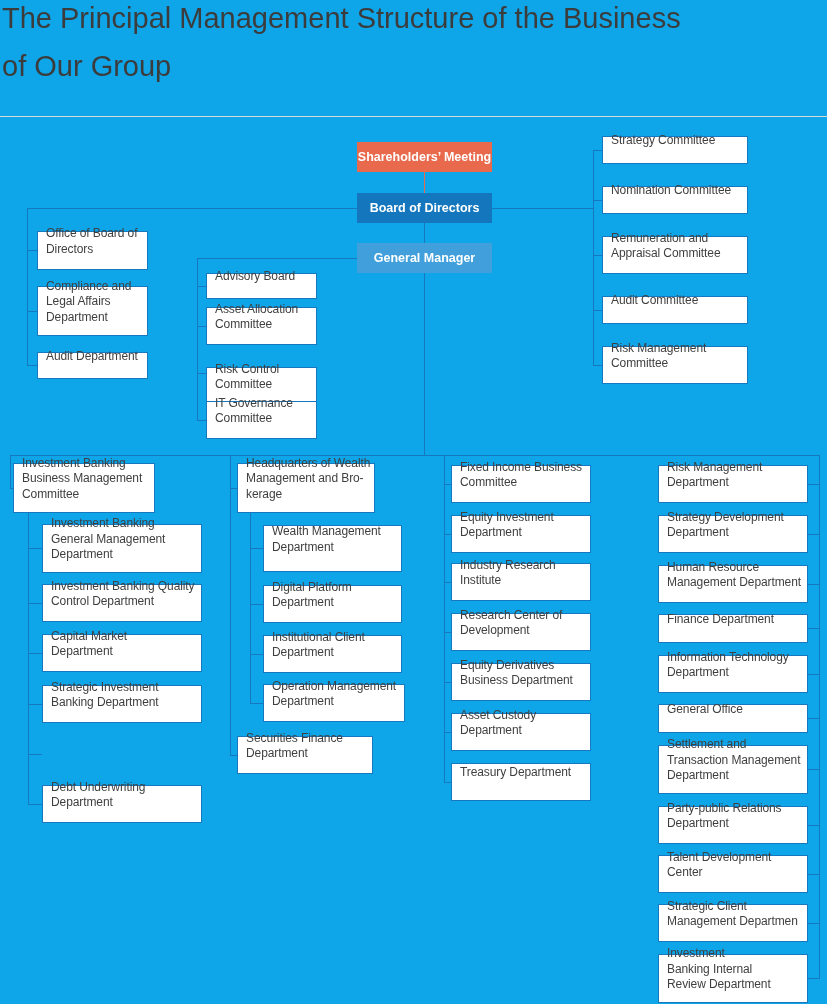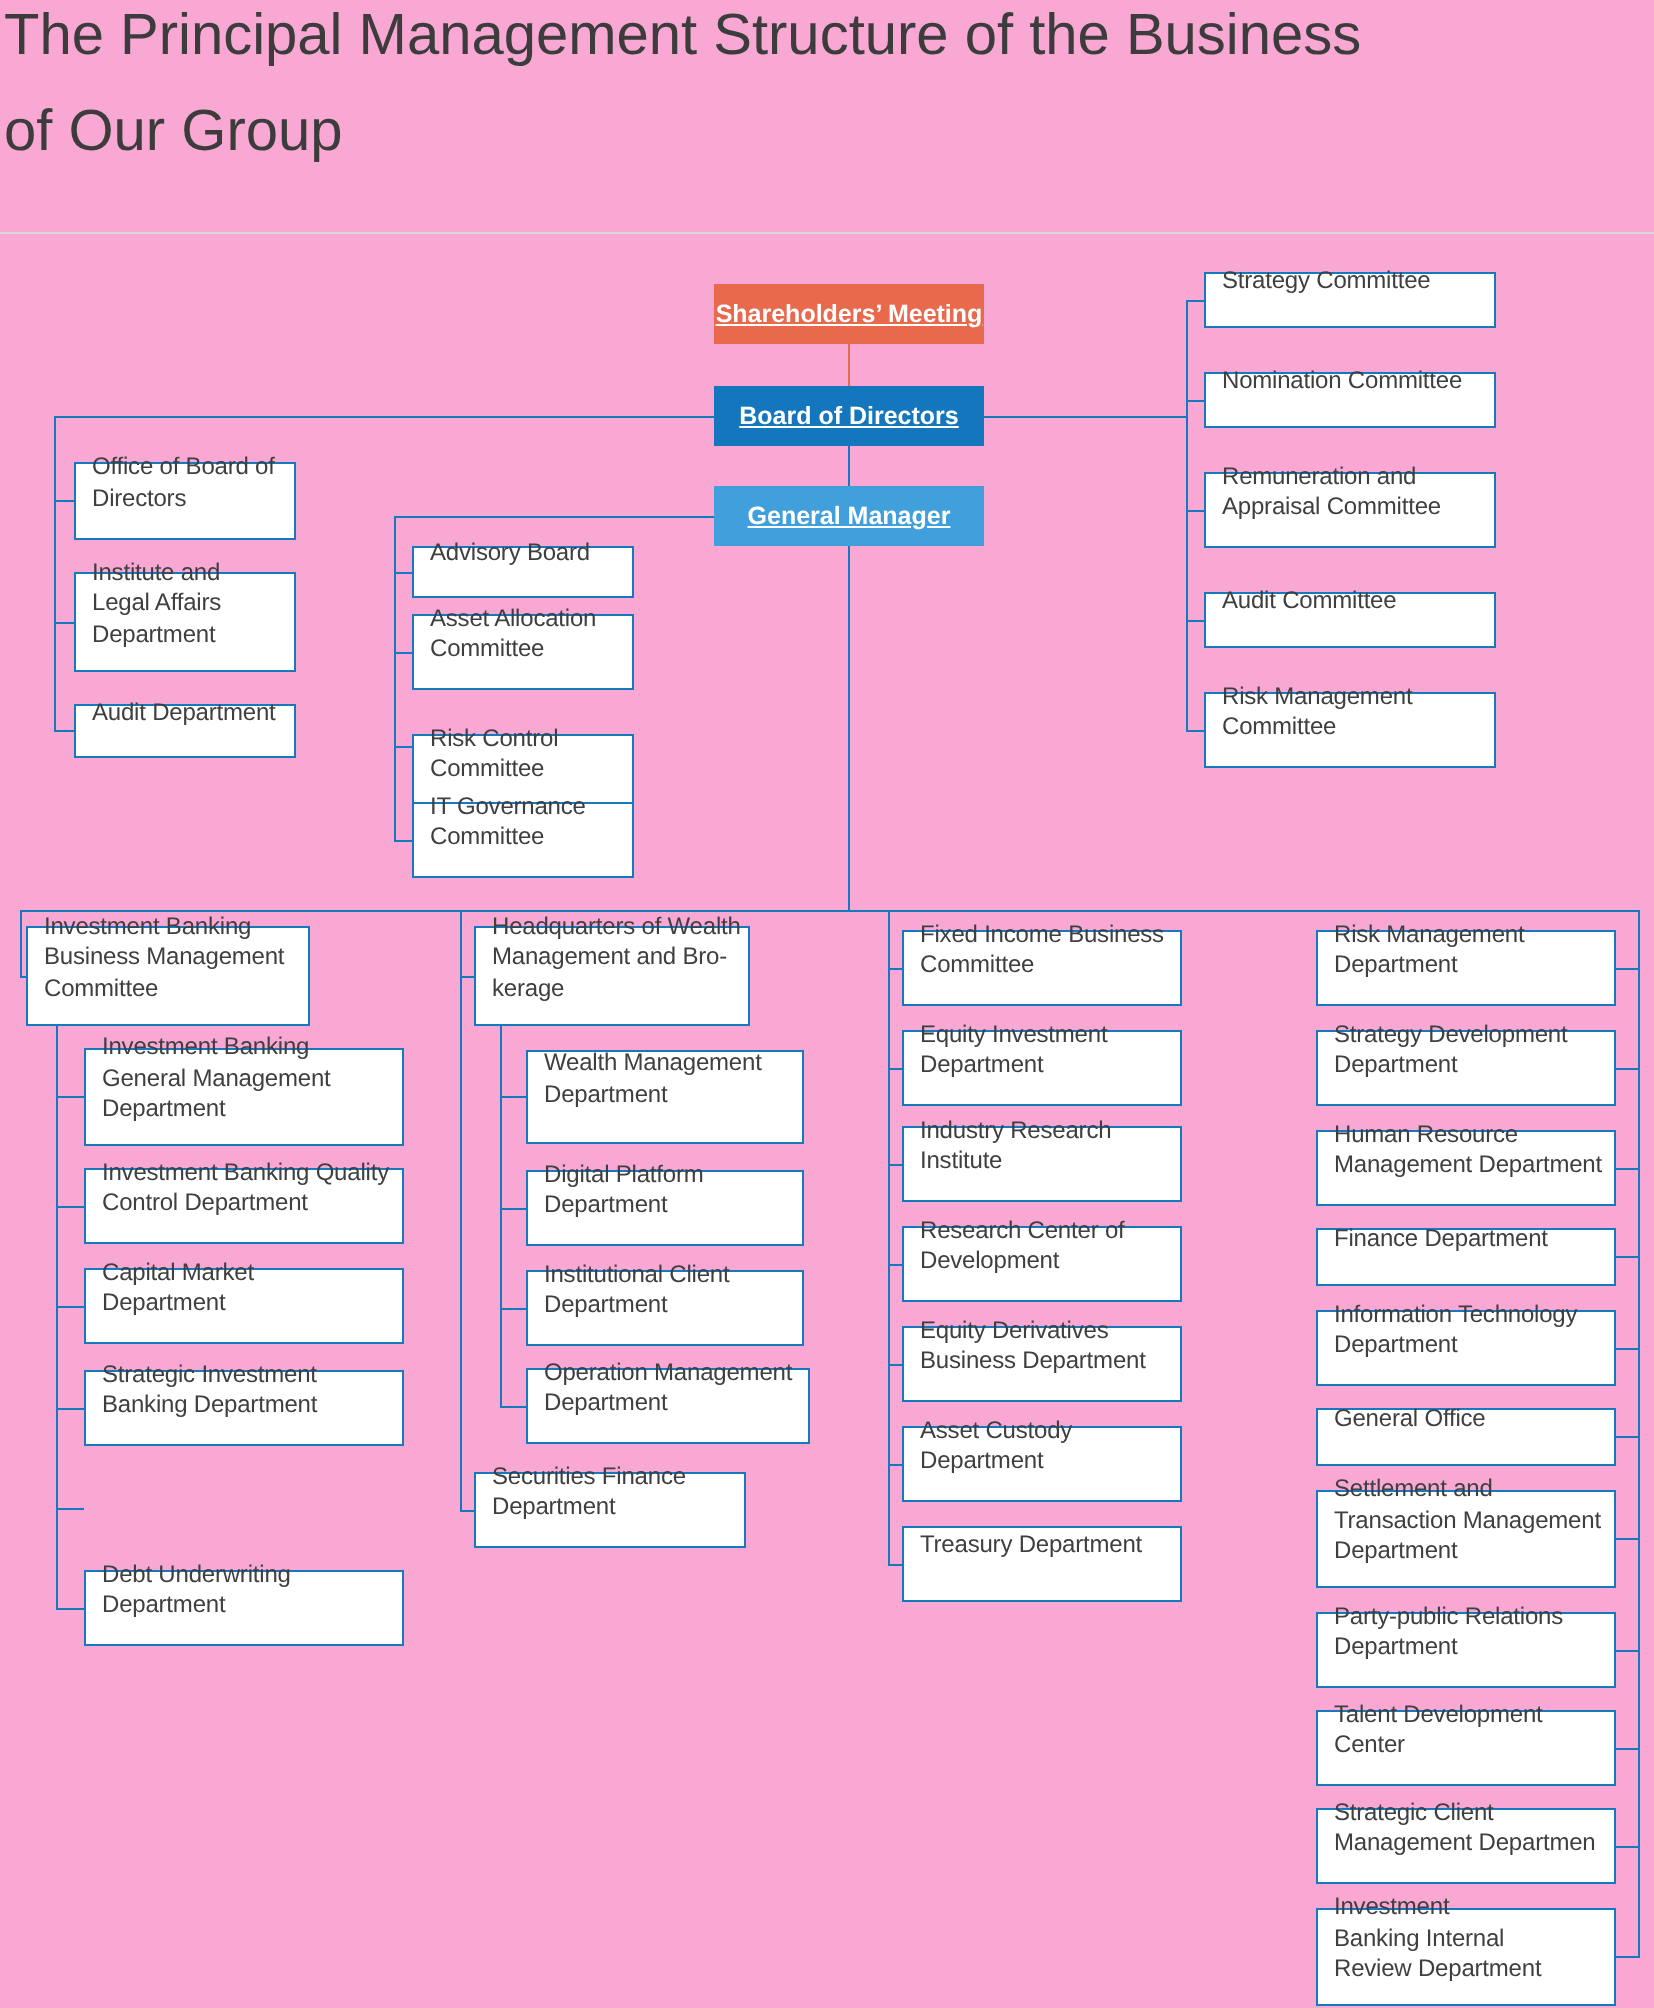--- a/index.html
+++ b/index.html
@@ -6,37 +6,36 @@
     --accent-orange:#E8694B;
     --accent-dark-blue:#1477BD;
     --accent-light-blue:#41A0DB;
     --connector-blue:#1678BE;
     --text-dark:#3F3F3F;
     --divider-gray:#D9D9D9;
   }
   *{margin:0;padding:0;box-sizing:border-box}
   html,body{background:#fff}
   body{font-family:"Liberation Sans","DejaVu Sans",sans-serif;}
-  .page{position:relative;width:827px;height:1004px;background:#f9a8d4;overflow:hidden}
+  .page{position:relative;width:827px;height:1004px;background:#0ea5e9;overflow:hidden}
   .title{
     position:absolute;left:2px;top:-6px;width:705px;
     font-size:29px;line-height:48px;font-weight:400;color:#3C3C3C;
   }
   .divider{position:absolute;left:0;top:116px;width:827px;height:1px;background:var(--divider-gray)}
   .box{
     position:absolute;display:flex;align-items:center;
     background:#fff;border:1px solid var(--connector-blue);
     color:var(--text-dark);font-size:12px;line-height:15.5px;
     padding:2px 3px 20px 8px;white-space:pre-line;letter-spacing:-0.1px;
   }
   .tbox{
     position:absolute;display:flex;align-items:center;justify-content:center;
     color:#fff;font-size:12.5px;font-weight:700;text-align:center;border:none;
     white-space:pre-line;
-    text-decoration:underline;
   }
   .tbox.orange{background:var(--accent-orange)}
   .tbox.dblue{background:var(--accent-dark-blue)}
   .tbox.lblue{background:var(--accent-light-blue)}
   .l{position:absolute;background:var(--connector-blue)}
   .l.orange{background:var(--accent-orange)}
 </style>
 </head>
 <body>
 
@@ -106,21 +105,21 @@
     <i class="l" style="left:808px;top:923px;width:11px;height:1px"></i>
     <i class="l" style="left:808px;top:978px;width:11px;height:1px"></i>
   </div>
 
   <div class="tbox orange" style="left:357px;top:142px;width:135px;height:30px">Shareholders’ Meeting</div>
   <div class="tbox dblue" style="left:357px;top:193px;width:135px;height:30px">Board of Directors</div>
   <div class="tbox lblue" style="left:357px;top:243px;width:135px;height:30px">General Manager</div>
 
   <div class="box" style="left:37px;top:231px;width:111px;height:39px">Office of Board of
 Directors</div>
-  <div class="box" style="left:37px;top:286px;width:111px;height:50px">Institute and
+  <div class="box" style="left:37px;top:286px;width:111px;height:50px">Compliance and
 Legal Affairs
 Department</div>
   <div class="box" style="left:37px;top:352px;width:111px;height:27px">Audit Department</div>
 
   <div class="box" style="left:206px;top:273px;width:111px;height:26px">Advisory Board</div>
   <div class="box" style="left:206px;top:307px;width:111px;height:38px">Asset Allocation
 Committee</div>
   <div class="box" style="left:206px;top:367px;width:111px;height:38px">Risk Control
 Committee</div>
   <div class="box" style="left:206px;top:401px;width:111px;height:38px">IT Governance

